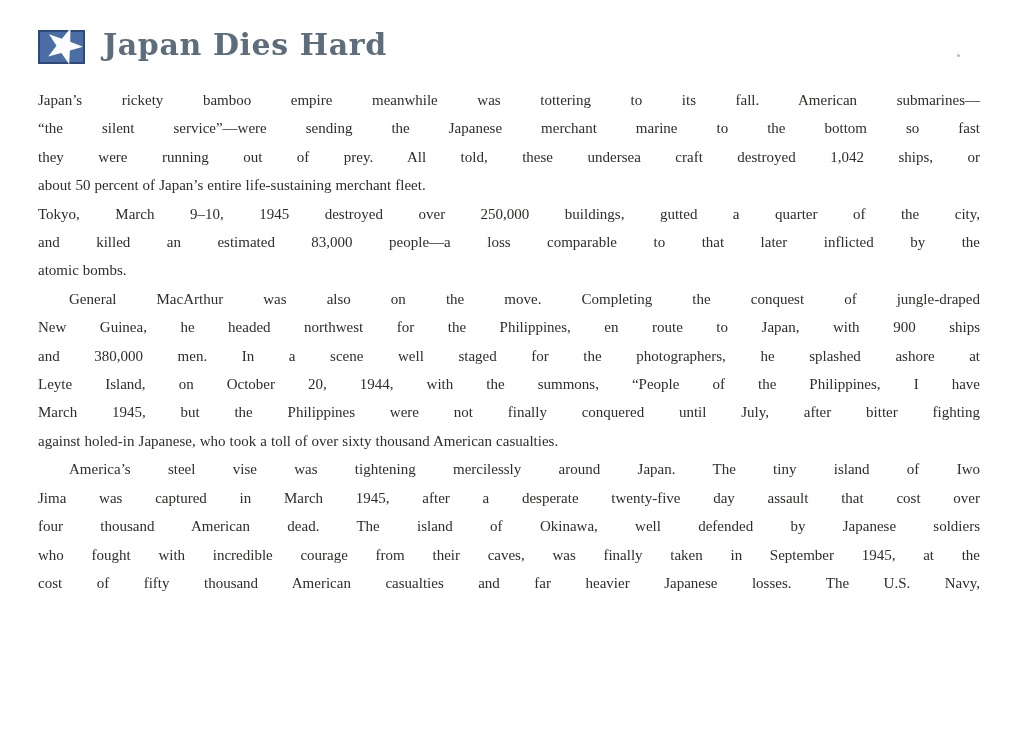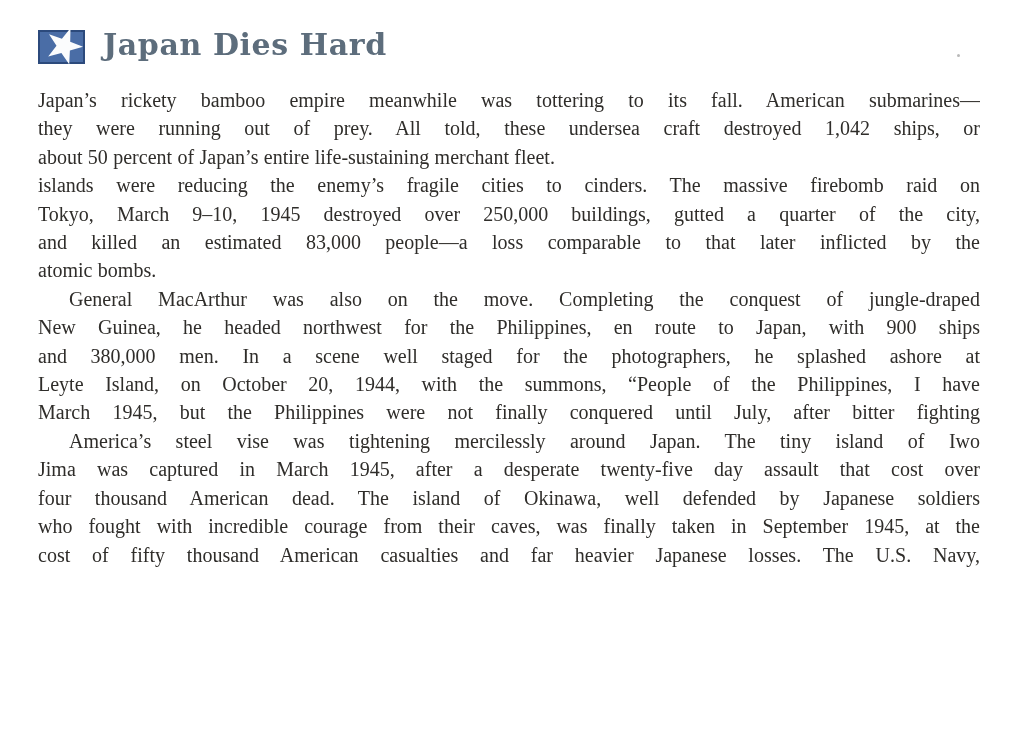--- a/index.html
+++ b/index.html
@@ -49,21 +49,21 @@
     font-family: "DejaVu Serif", serif;
     font-weight: 700;
     font-size: 30px;
     letter-spacing: 0.6px;
     color: var(--title-color, #5d6d7c);
     line-height: 1;
     padding-bottom: 4px;
   }
   .article {
     width: 942px;
-    font-size: 20px;
+    font-size: 15px;
     line-height: 28.4px;
     color: var(--text-color, #2f2d2a);
     word-spacing: 0.02em;
   }
   .article .line {
     text-align: justify;
     text-align-last: justify;
     overflow: hidden;
     white-space: nowrap;
   }
@@ -101,35 +101,36 @@
           <polygon class="star-shape" points="32.5,-1.9 32.2,11.8 45,16.7 31.9,20.6 31.2,34.3 23.4,23.1 10.2,26.6 18.5,15.7 11.0,4.3 23.9,8.8"></polygon>
         </g>
       </svg>
     </span>
     <h1 class="section-title">Japan Dies Hard</h1>
   </header>
 
   <div class="article">
       <div class="paragraph">
         <div class="line">Japan’s rickety bamboo empire meanwhile was tottering to its fall. American submarines—</div>
+        <div class="line">“the silent service”—were sending the Japanese merchant marine to the bottom so fast</div>
         <div class="line">they were running out of prey. All told, these undersea craft destroyed 1,042 ships, or</div>
         <div class="line last">about 50 percent of Japan’s entire life-sustaining merchant fleet.</div>
       </div>
       <div class="paragraph">
-        <div class="line">islands were reducing the enemy’s fragile cities to cinders. The massive firebomb raid on</div>
         <div class="line">Tokyo, March 9–10, 1945 destroyed over 250,000 buildings, gutted a quarter of the city,</div>
         <div class="line">and killed an estimated 83,000 people—a loss comparable to that later inflicted by the</div>
         <div class="line last">atomic bombs.</div>
       </div>
       <div class="paragraph">
         <div class="line indent">General MacArthur was also on the move. Completing the conquest of jungle-draped</div>
         <div class="line">New Guinea, he headed northwest for the Philippines, en route to Japan, with 900 ships</div>
         <div class="line">and 380,000 men. In a scene well staged for the photographers, he splashed ashore at</div>
         <div class="line">Leyte Island, on October 20, 1944, with the summons, “People of the Philippines, I have</div>
         <div class="line">March 1945, but the Philippines were not finally conquered until July, after bitter fighting</div>
+        <div class="line last">against holed-in Japanese, who took a toll of over sixty thousand American casualties.</div>
       </div>
       <div class="paragraph">
         <div class="line indent">America’s steel vise was tightening mercilessly around Japan. The tiny island of Iwo</div>
         <div class="line">Jima was captured in March 1945, after a desperate twenty-five day assault that cost over</div>
         <div class="line">four thousand American dead. The island of Okinawa, well defended by Japanese soldiers</div>
         <div class="line">who fought with incredible courage from their caves, was finally taken in September 1945, at the</div>
         <div class="line">cost of fifty thousand American casualties and far heavier Japanese losses. The U.S. Navy,</div>
       </div>
     </div>
 

